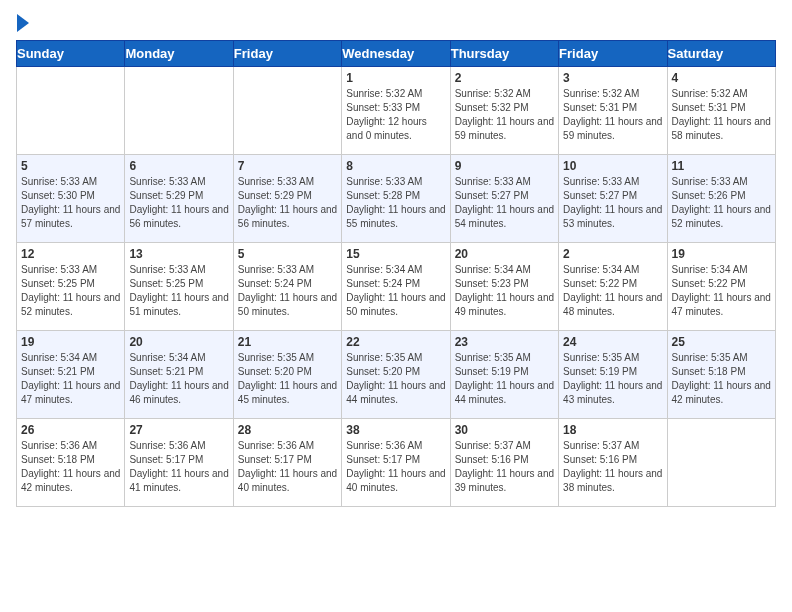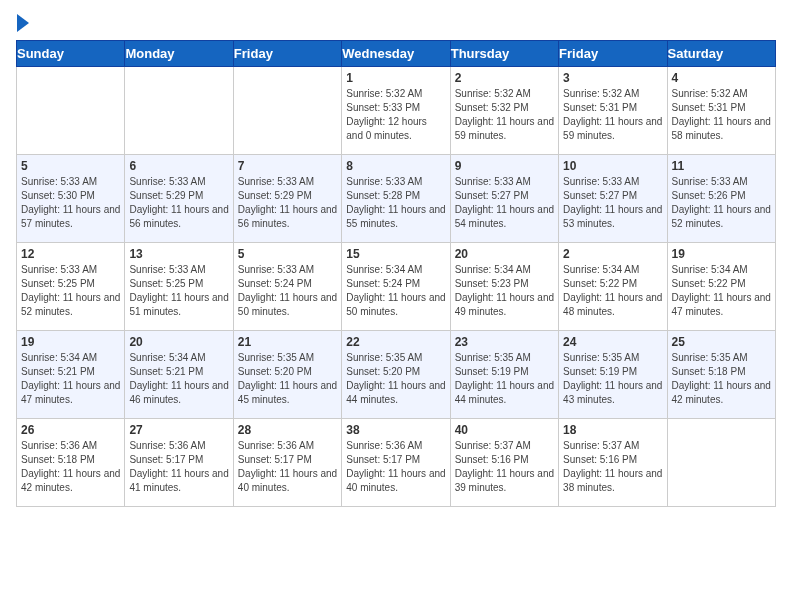--- a/index.html
+++ b/index.html
@@ -251,21 +251,21 @@
         </td>
         <td>
           <span class="day-number">28</span>
           <div class="day-info">Sunrise: 5:36 AM<br>Sunset: 5:17 PM<br>Daylight: 11 hours and 40 minutes.</div>
         </td>
         <td>
           <span class="day-number">38</span>
           <div class="day-info">Sunrise: 5:36 AM<br>Sunset: 5:17 PM<br>Daylight: 11 hours and 40 minutes.</div>
         </td>
         <td>
-          <span class="day-number">40</span>
+          <span class="day-number">30</span>
           <div class="day-info">Sunrise: 5:37 AM<br>Sunset: 5:16 PM<br>Daylight: 11 hours and 39 minutes.</div>
         </td>
         <td>
           <span class="day-number">18</span>
           <div class="day-info">Sunrise: 5:37 AM<br>Sunset: 5:16 PM<br>Daylight: 11 hours and 38 minutes.</div>
         </td>
         <td class="empty-cell"></td>
       </tr>
     </tbody>
 </table>

